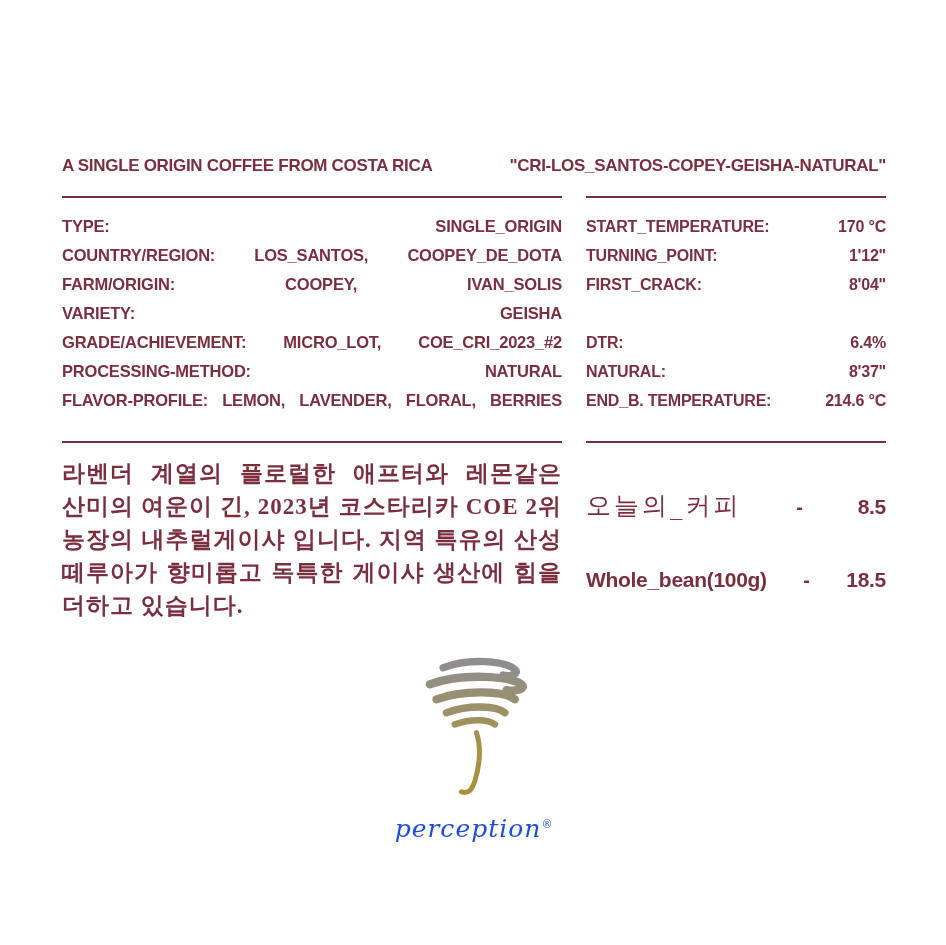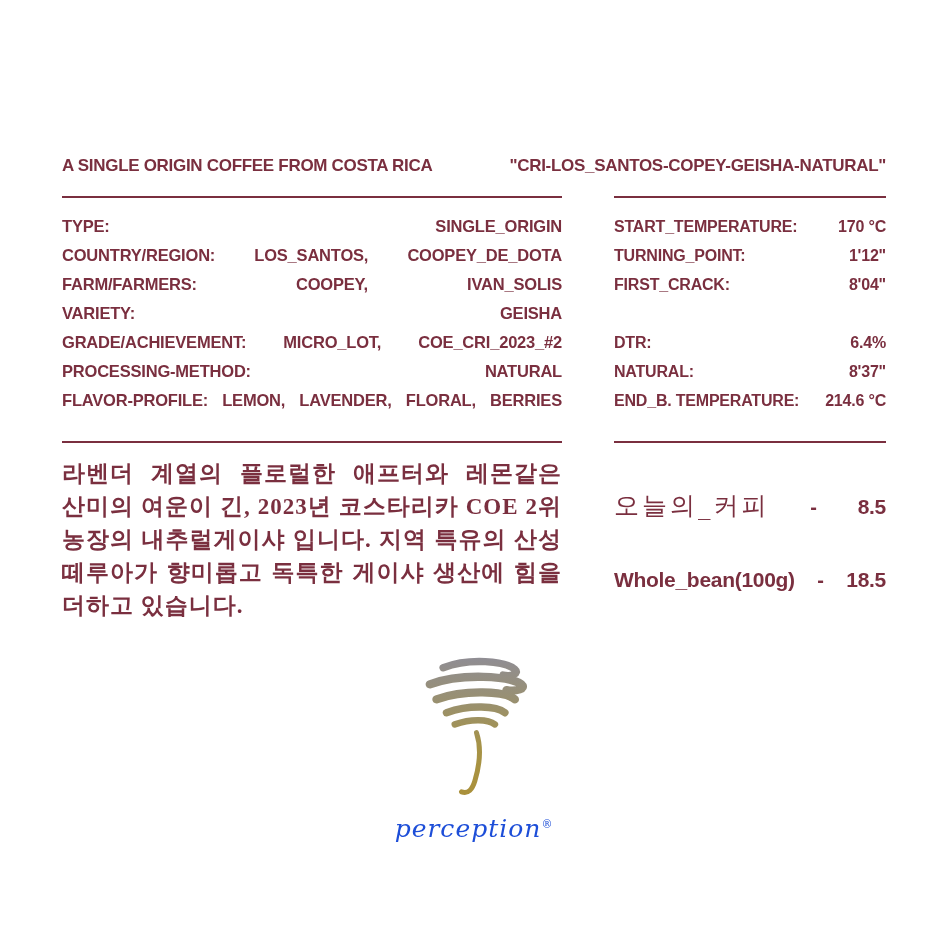--- a/index.html
+++ b/index.html
@@ -13,21 +13,21 @@
     background:#ffffff;
   }
   .header-row{
     display:flex;justify-content:space-between;align-items:baseline;
     margin-bottom:20px;
     gap:25px;
   }
   .header-left,.header-right{
     font-weight:700;font-size:17px;letter-spacing:-0.3px;white-space:nowrap;
   }
-  .cols{display:flex;gap:52px;}
+  .cols{display:flex;gap:24px;}
   .col-left{width:500px;flex:0 0 500px;}
   .col-right{flex:1;min-width:0;}
   .rule{border:none;border-top:2px solid #7A2F3F;margin:0 0 14px 0;}
   .spec-row{
     display:flex;justify-content:space-between;
     font-weight:700;font-size:16.5px;line-height:29px;
     letter-spacing:-0.2px;white-space:nowrap;
   }
   .kv-row{
     display:flex;justify-content:space-between;
@@ -83,21 +83,21 @@
       <div class="spec-row">
         <span>TYPE:</span>
         <span>SINGLE_ORIGIN</span>
       </div>
       <div class="spec-row">
         <span>COUNTRY/REGION:</span>
         <span>LOS_SANTOS,</span>
         <span>COOPEY_DE_DOTA</span>
       </div>
       <div class="spec-row">
-        <span>FARM/FARMERS:</span>
+        <span>FARM/ORIGIN:</span>
         <span>COOPEY,</span>
         <span>IVAN_SOLIS</span>
       </div>
       <div class="spec-row">
         <span>VARIETY:</span>
         <span>GEISHA</span>
       </div>
       <div class="spec-row">
         <span>GRADE/ACHIEVEMENT:</span>
         <span>MICRO_LOT,</span>

